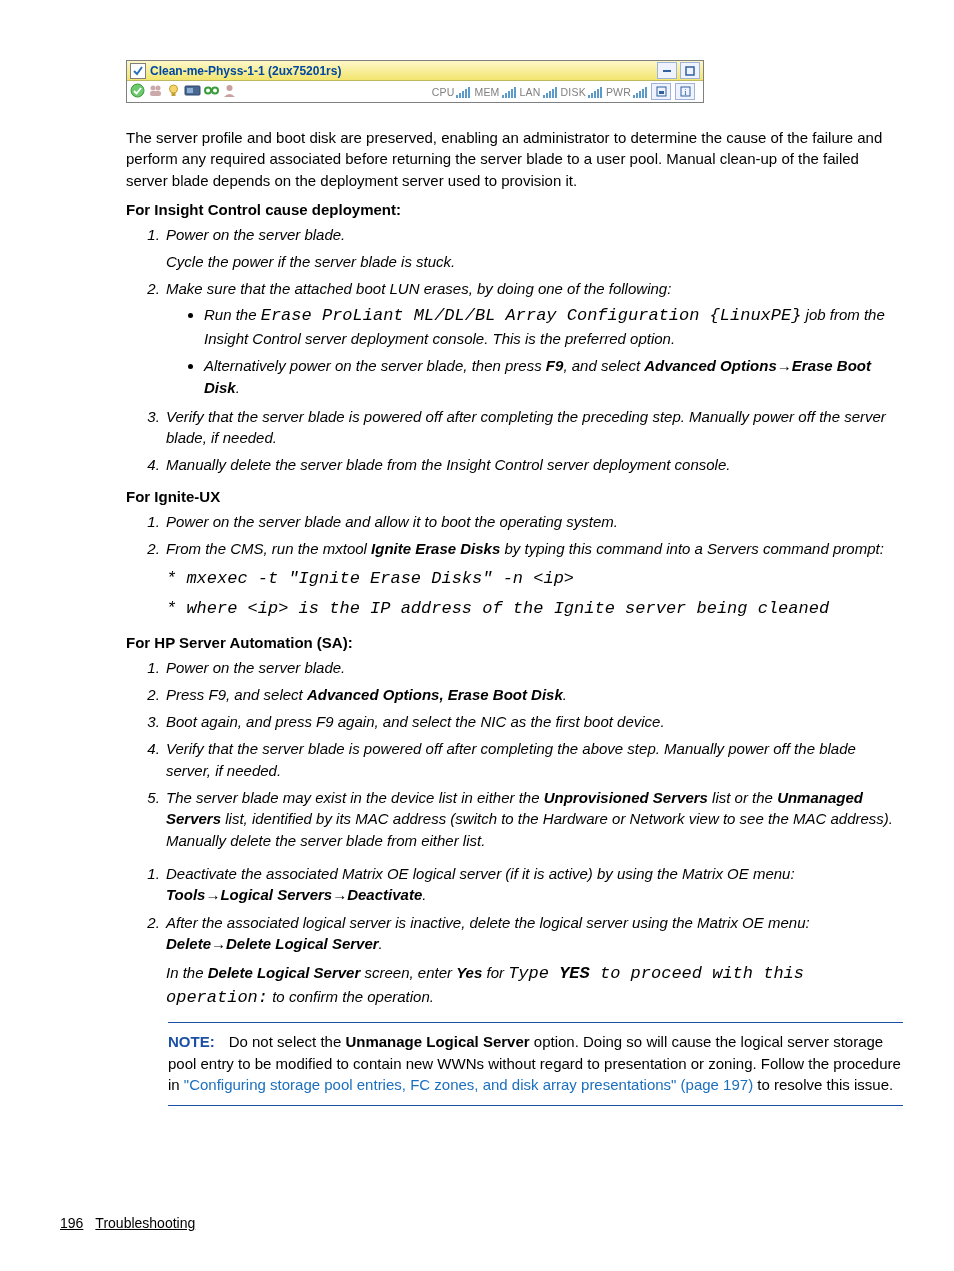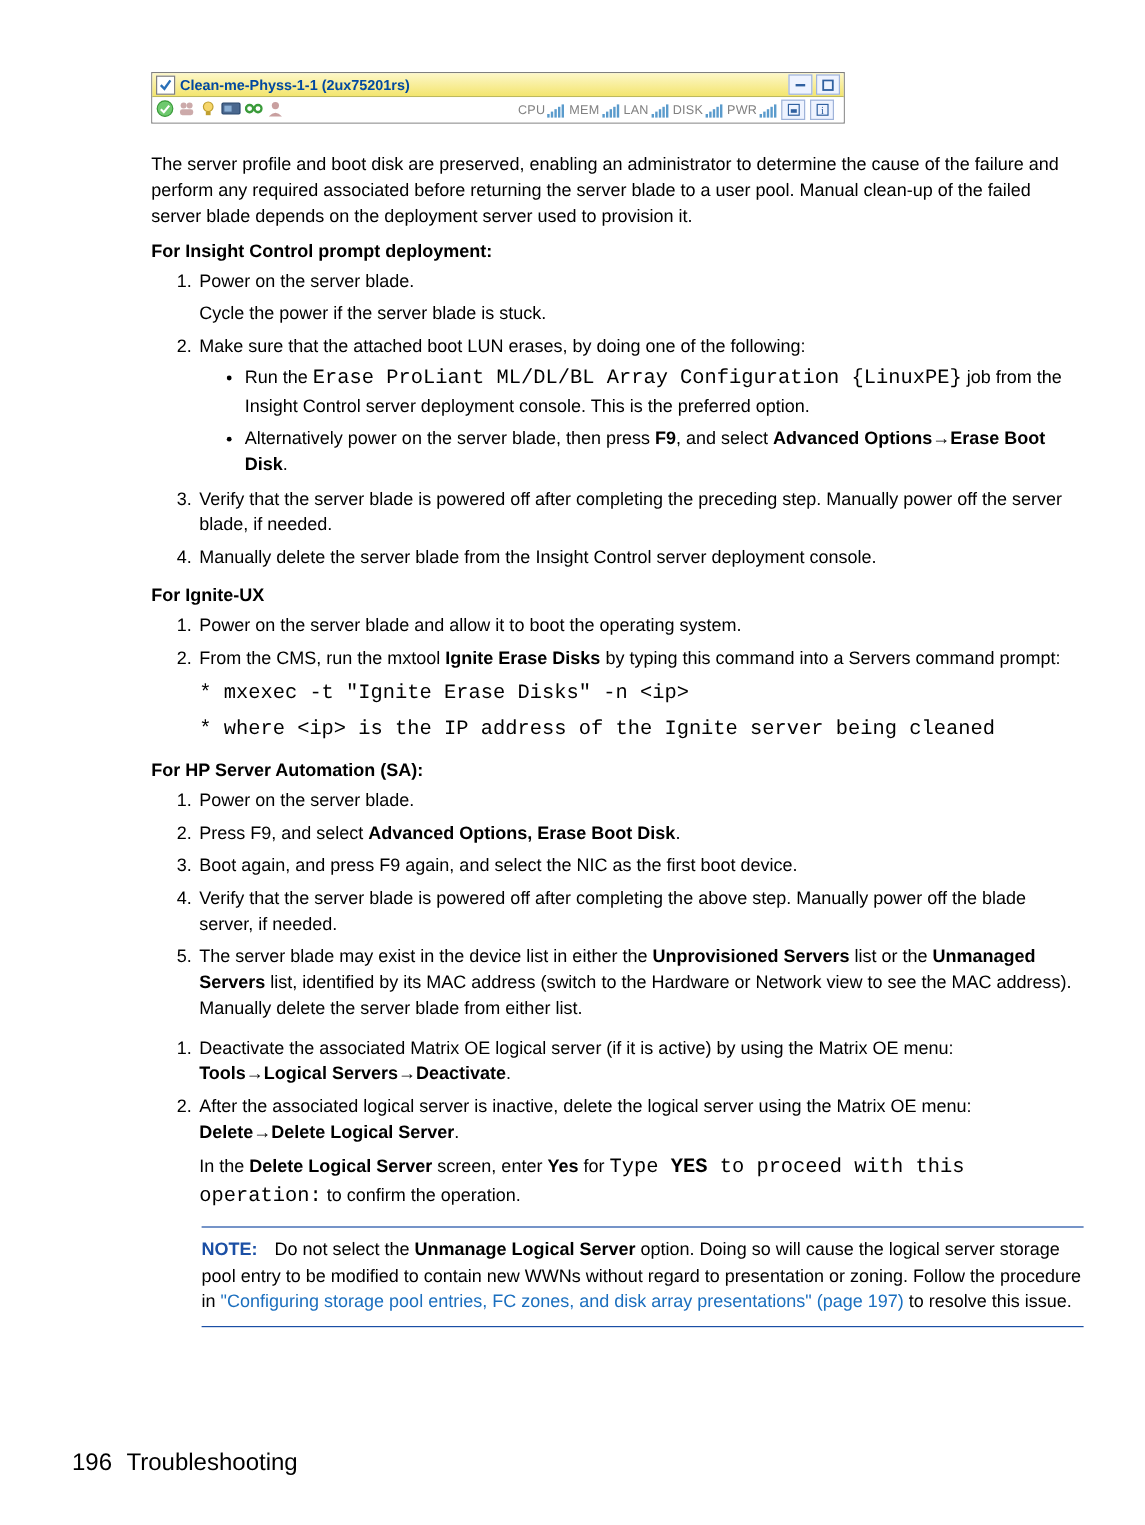--- a/index.html
+++ b/index.html
@@ -14,28 +14,28 @@
 .tile-status-row { display:flex; height:21px; background:#fff; align-items:center; }
 .tile-icons { display:flex; gap:3px; align-items:center; padding-left:3px; }
 .meters { flex:1; display:flex; justify-content:flex-end; gap:4px; align-items:center; padding-right:8px; color:#808080; font-size:10.5px; letter-spacing:0.2px; }
 .meter-group { display:flex; align-items:center; gap:2px; }
 .bars { display:flex; align-items:flex-end; height:12px; gap:1px; }
 .bar { width:2px; background:#5a9bcc; }
 .endicon { width:18px; height:15px; border:1px solid #9fb3d9; background:#eef3ff; display:flex; align-items:center; justify-content:center; }
 p { margin:0 0 10px 0; line-height:1.42; }
 .strong { font-weight:bold; }
 ol { margin:4px 0 12px 0; padding-left:38px; }
-ol > li { padding-left:2px; margin-bottom:6px; line-height:1.42; }
+ol > li { padding-left:2px; margin-bottom:6px; line-height:1.42;font-style:italic; }
 ul.bullets { list-style:disc; margin:4px 0 8px 0; padding-left:38px; }
 ul.bullets li { margin-bottom:6px; line-height:1.42; }
 .mono { font-family:"Courier New",Courier,monospace; font-size:17px; }
 hr.rule { border:none; border-top:1px solid #1b4fa5; margin:6px 0 8px 0; }
 .note-lbl { font-weight:bold; color:#1b4fa5; margin-right:14px; }
 .link { color:#1b6fbf; }
-.footer { position:absolute; bottom:40px; left:60px; font-size:20px; }
+.footer { position:absolute; bottom:40px; left:60px; font-size:14px;text-decoration:underline; }
 .pnum { margin-right:12px; }
 .heading-inline { font-weight:bold; margin:8px 0 6px 0; }
 .noteblock { margin:10px 0 0 42px; }
 </style>
 </head>
 <body>
 
 <div class="page">
 
 <div class="tile">
@@ -149,21 +149,21 @@
               <rect x="1" y="1" width="9" height="9" fill="none" stroke="#3060a0"></rect>
               <text x="5.5" y="9" text-anchor="middle" font-size="9" font-family="serif" fill="#3060a0">i</text>
             </svg>
           </span>
     </div>
   </div>
 </div>
 
 <p>The server profile and boot disk are preserved, enabling an administrator to determine the cause of the failure and perform any required associated before returning the server blade to a user pool. Manual clean-up of the failed server blade depends on the deployment server used to provision it.</p>
 
-<div class="heading-inline">For Insight Control prompt deployment:</div>
+<div class="heading-inline">For Insight Control cause deployment:</div>
 <ol>
   <li>
     <span>Power on the server blade.</span>
     <div style="height:6px"></div>
     <span>Cycle the power if the server blade is stuck.</span>
   </li>
   <li>
     <span>Make sure that the attached boot LUN erases, by doing one of the following:</span>
     <ul class="bullets">
       <li><span>Run the </span><span class="mono">Erase ProLiant ML/DL/BL Array Configuration {LinuxPE}</span><span> job from the Insight Control server deployment console. This is the preferred option.</span></li>

